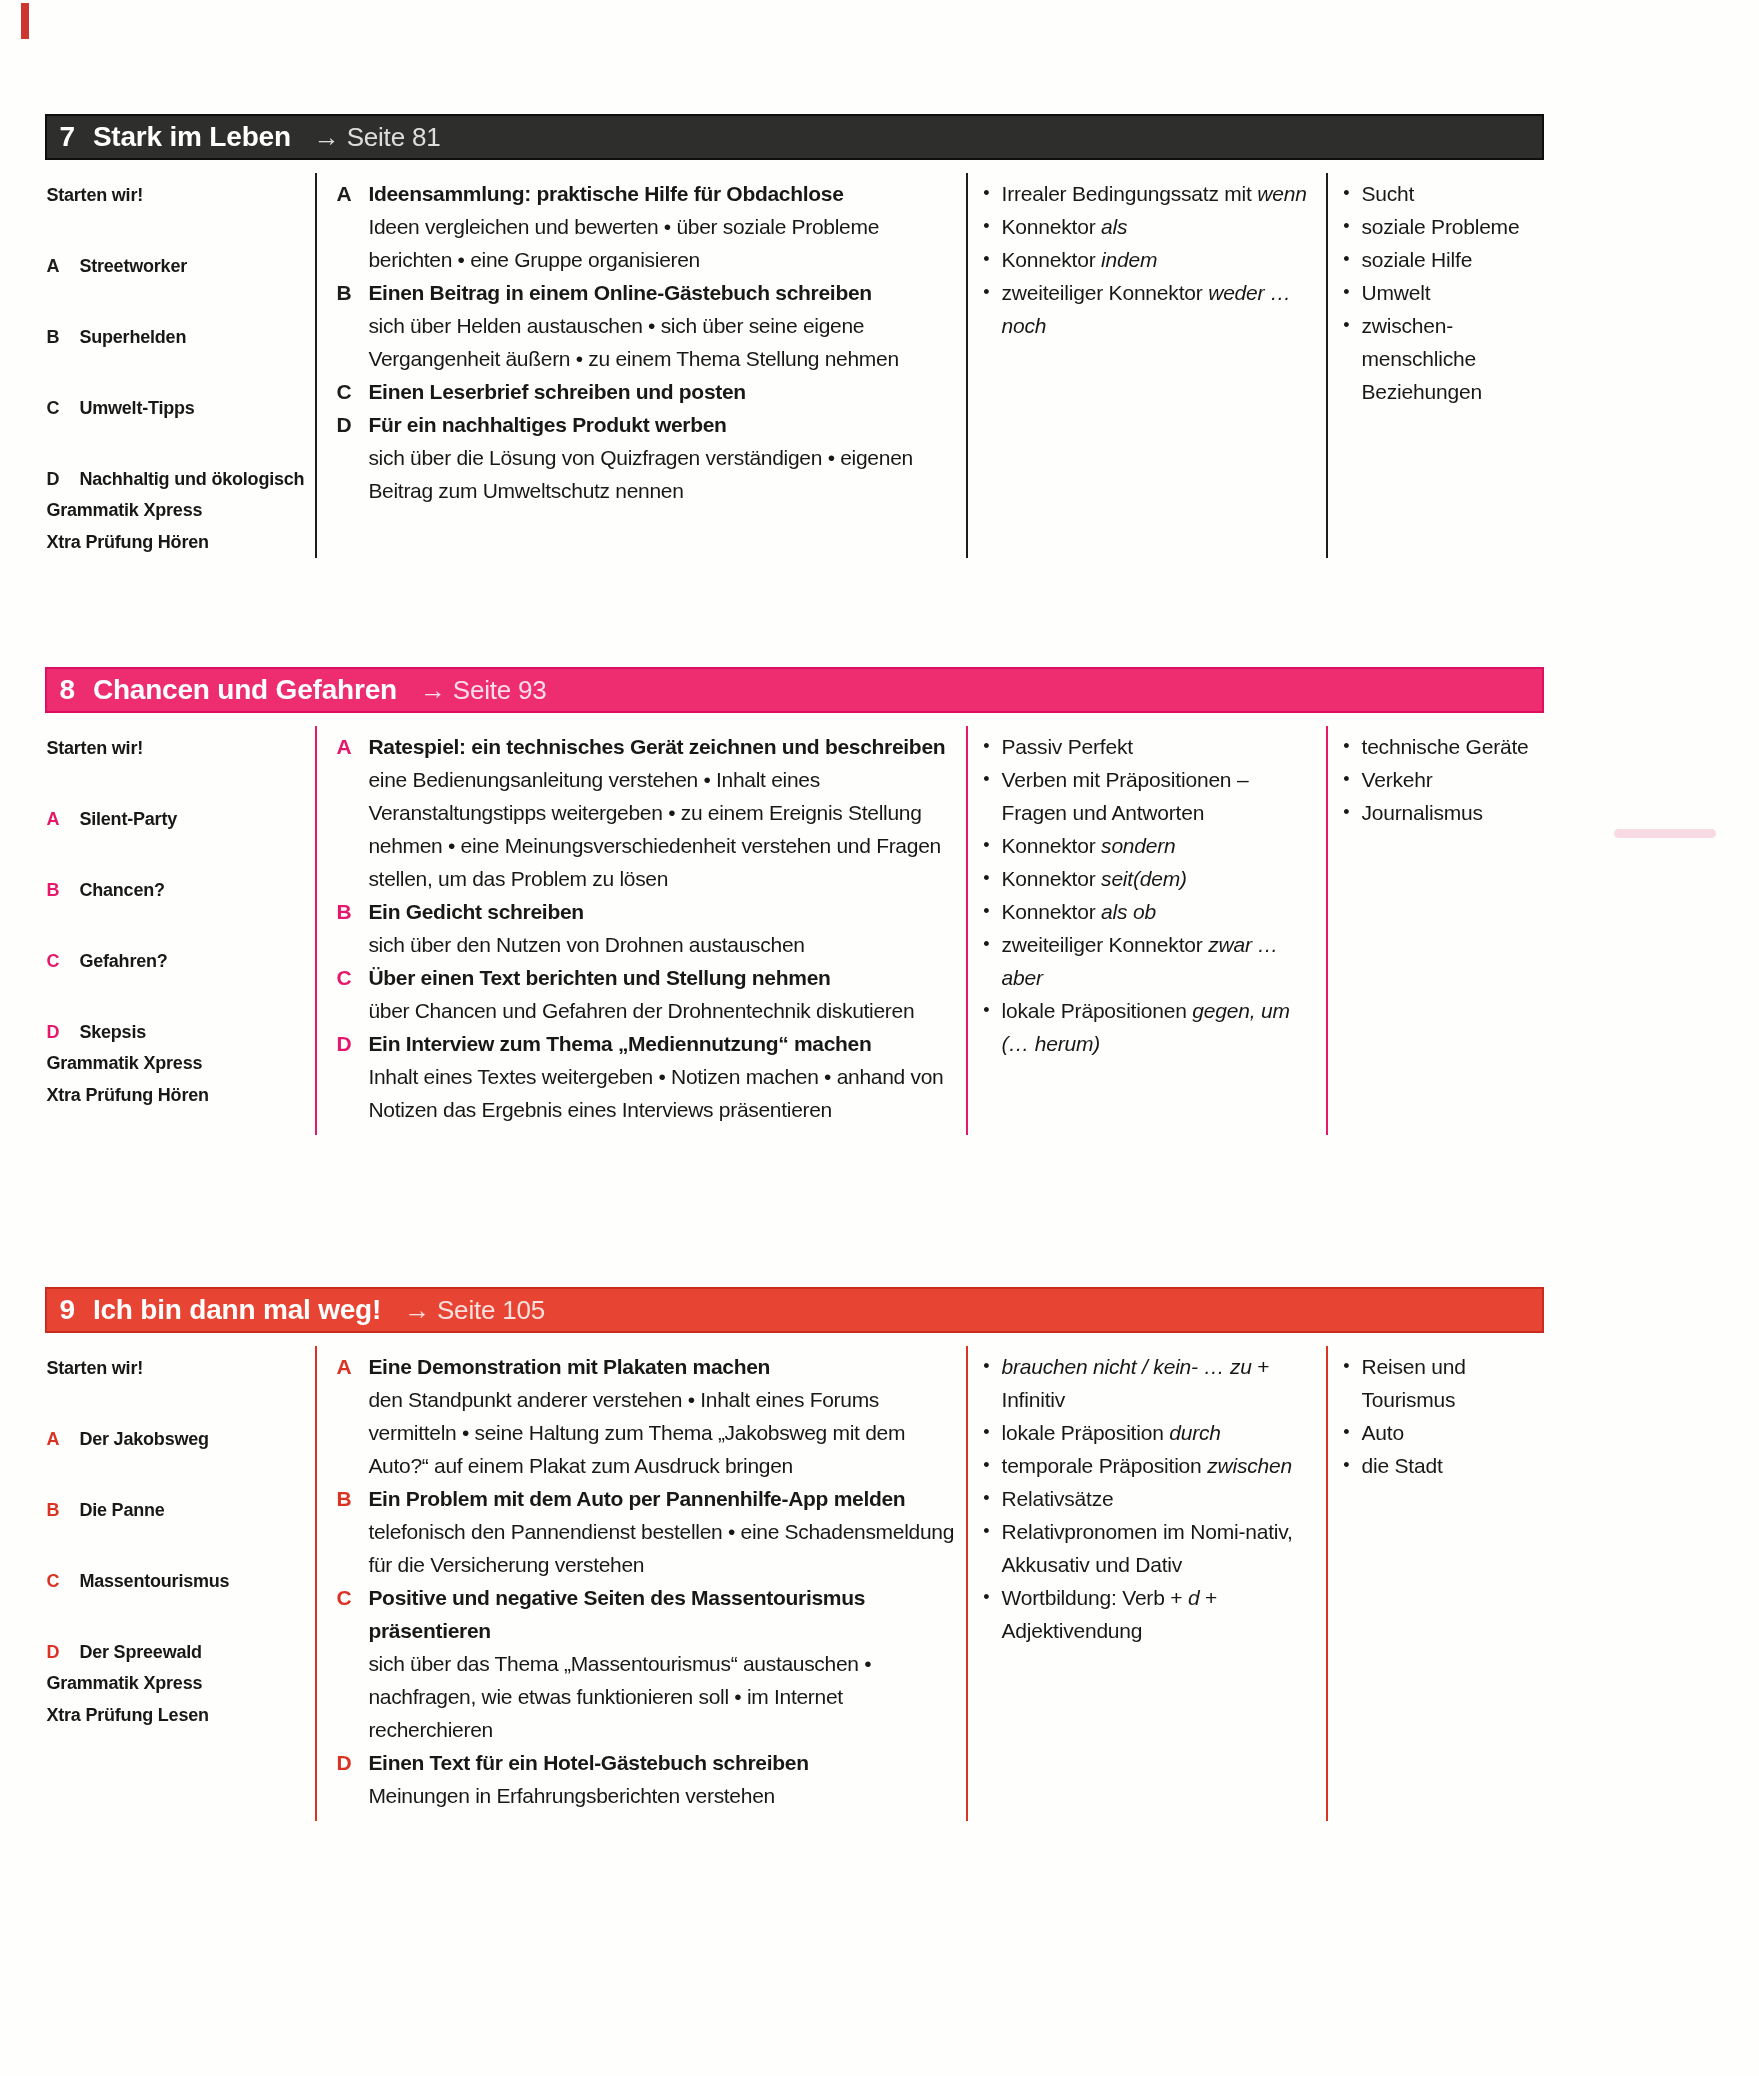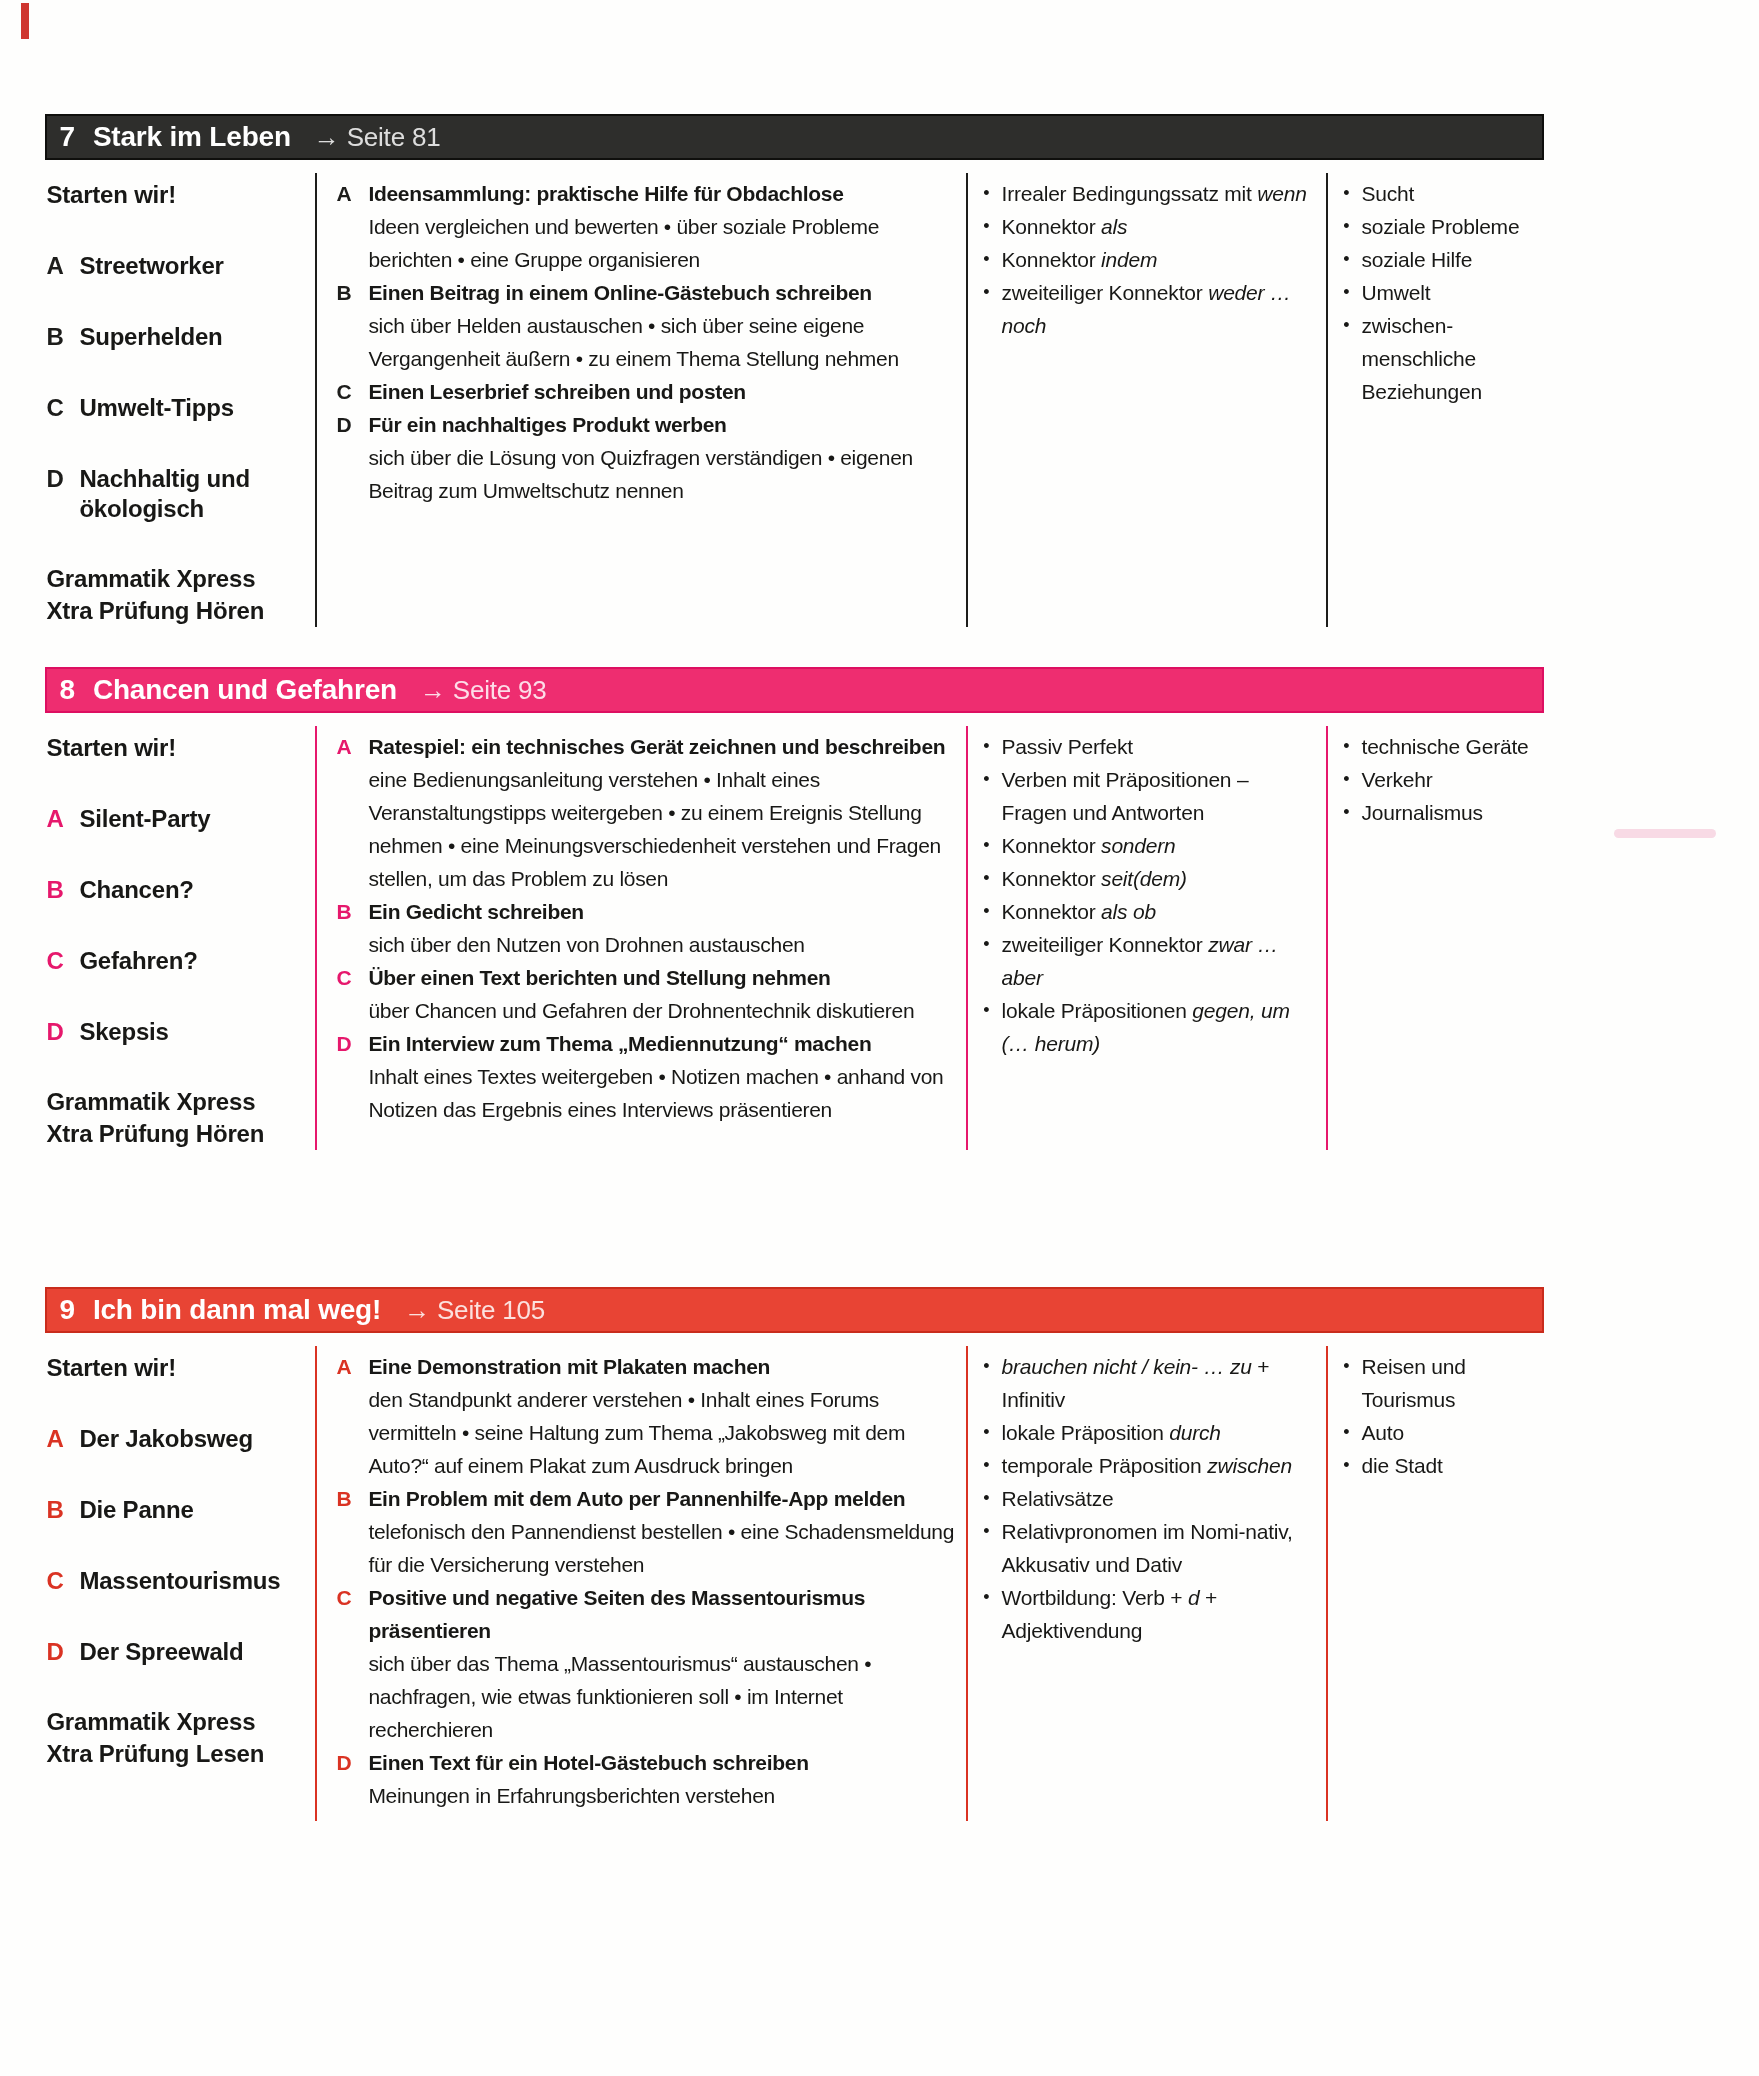--- a/index.html
+++ b/index.html
@@ -18,24 +18,24 @@
     box-sizing:border-box;height:46px;display:flex;align-items:center;
     background:var(--bar);border:2.8px solid var(--barb);
     color:#fff;font-weight:bold;font-size:28px;padding-left:12.5px;
   }
   .bar .num{margin-right:18px;}
   .bar .bref{margin-left:23px;font-weight:normal;color:rgba(255,255,255,.84);font-size:26px;}
 
   .content{display:flex;align-items:stretch;padding-top:12.5px;}
   .content > div{box-sizing:border-box;}
 
-  .c1{width:270px;padding:7px 8.3px 0 1.4px;font-weight:bold;font-size:24px;line-height:30px;}
+  .c1{width:270px;padding:7px 8.3px 0 1.4px;font-weight:bold;font-size:18px;line-height:30px;}
   .c1 .lesson{display:flex;margin-top:41px;}
   .c1 .lesson .lt{width:33px;flex:none;color:var(--lt);}
-  .c1 .extras{margin-top:39px;}
+  .c1 .extras{}
   .c1 .extras div{line-height:32px;}
 
   .c2{width:651px;border-left:2.8px solid var(--acc);padding:4.2px 9.7px 9.7px 19.4px;
       font-size:21px;line-height:33px;letter-spacing:-0.3px;}
   .sec{display:flex;}
   .sec .lt{width:32px;flex:none;font-weight:bold;color:var(--lt);}
   .sec .sx{flex:1;}
   .shead{font-weight:bold;}
 
   .c3{width:360px;border-left:2.8px solid var(--acc);padding:4.2px 7px 9.7px 12.5px;

